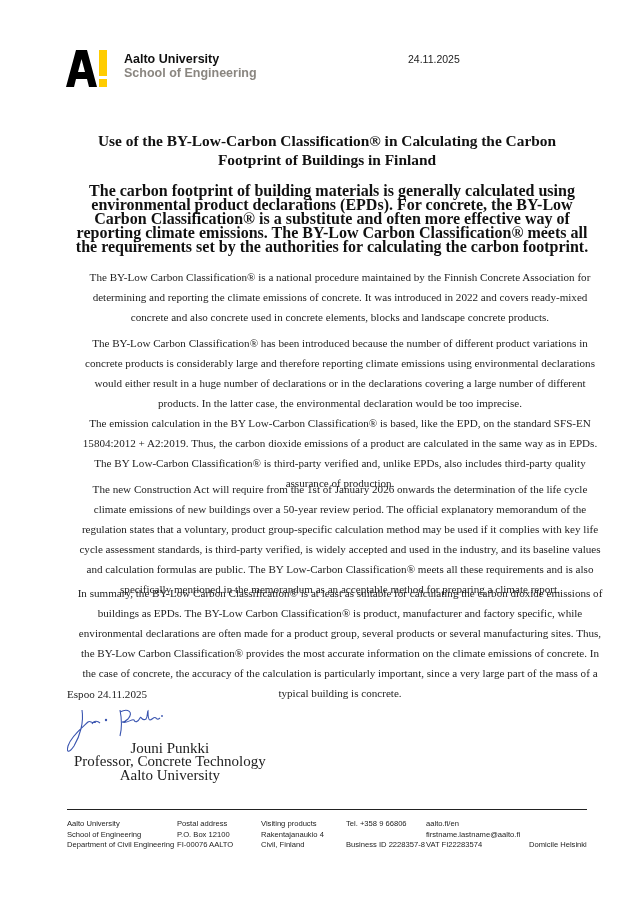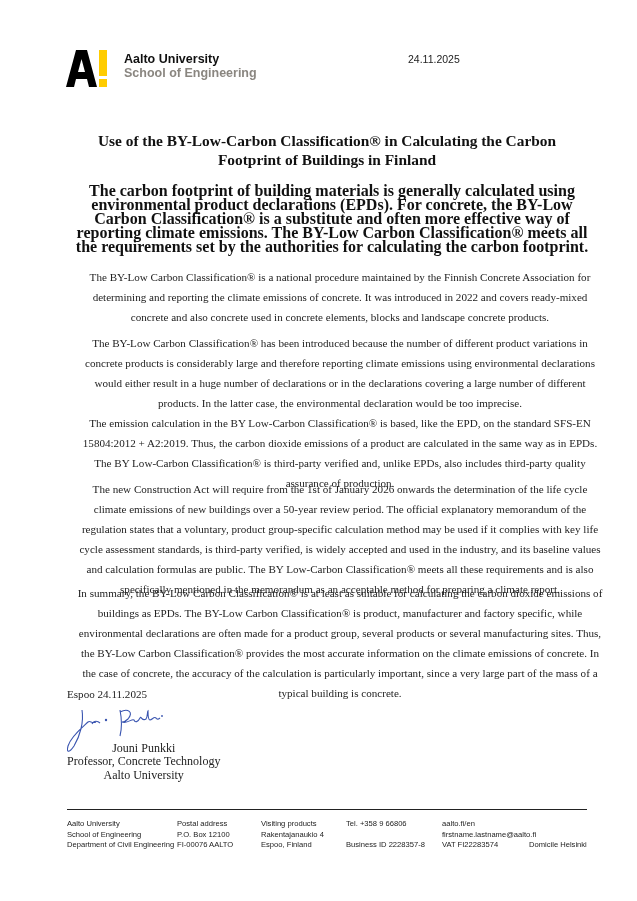--- a/index.html
+++ b/index.html
@@ -19,31 +19,31 @@
   .lead { position: absolute; left: 67px; top: 184px; width: 530px; font-size: 16px; font-weight: bold; line-height: 14.1px; margin: 0; color: #111; }
   .para { position: absolute; left: 75px; width: 530px; font-size: 11.1px; line-height: 20px; margin: 0; color: #222; }
   .p1 { top: 267px; }
   .p2 { top: 333px; }
   .p3 { top: 413px; }
   .p4 { top: 479px; }
   .p5 { top: 583px; }
 
   .signoff { position: absolute; left: 67px; top: 688px; font-size: 11.1px; line-height: 13.3px; color: #222; }
   .signature { position: absolute; left: 62px; top: 702px; width: 110px; height: 55px; }
-  .signer { position: absolute; left: 67px; top: 742px; font-size: 12px; line-height: 13.3px; color: #222; }
+  .signer { position: absolute; left: 74px; top: 742px; font-size: 15px; line-height: 13.3px; color: #222; }
   .signer div { white-space: nowrap; }
 
   
   .footer-rule { position: absolute; left: 67px; top: 809px; width: 520px; height: 0; border-top: 1.5px solid #222; }
   .footer { position: absolute; top: 819px; font-family: "Liberation Sans", sans-serif; font-size: 7.6px; line-height: 10.6px; color: #222; white-space: nowrap; }
   .fc1 { left: 67px; }
   .fc2 { left: 177px; }
   .fc3 { left: 261px; }
   .fc4 { left: 346px; }
-  .fc5 { left: 442px; }
+  .fc5 { left: 426px; }
   .fc6 { left: 529px; top: 840px; }
   .blank { height: 10.6px; }
 </style>
 </head>
 <body>
 
 <div class="page">
 
   <svg class="logo" viewBox="0 0 42 37">
     <polygon points="0,37 10,0 21,0 31,37 23,37 21,29 10,29 8,37" fill="#000"></polygon>
@@ -88,21 +88,21 @@
     <div>Department of Civil Engineering</div>
   </div>
   <div class="footer fc2">
     <div>Postal address</div>
     <div>P.O. Box 12100</div>
     <div>FI-00076 AALTO</div>
   </div>
   <div class="footer fc3">
     <div>Visiting products</div>
     <div>Rakentajanaukio 4</div>
-    <div>Espoo, Finland</div>
+    <div>Civil, Finland</div>
   </div>
   <div class="footer fc4">
     <div>Tel. +358 9 66806</div>
     <div class="blank"></div>
     <div>Business ID 2228357-8</div>
   </div>
   <div class="footer fc5">
     <div>aalto.fi/en</div>
     <div>firstname.lastname@aalto.fi</div>
     <div>VAT FI22283574</div>

